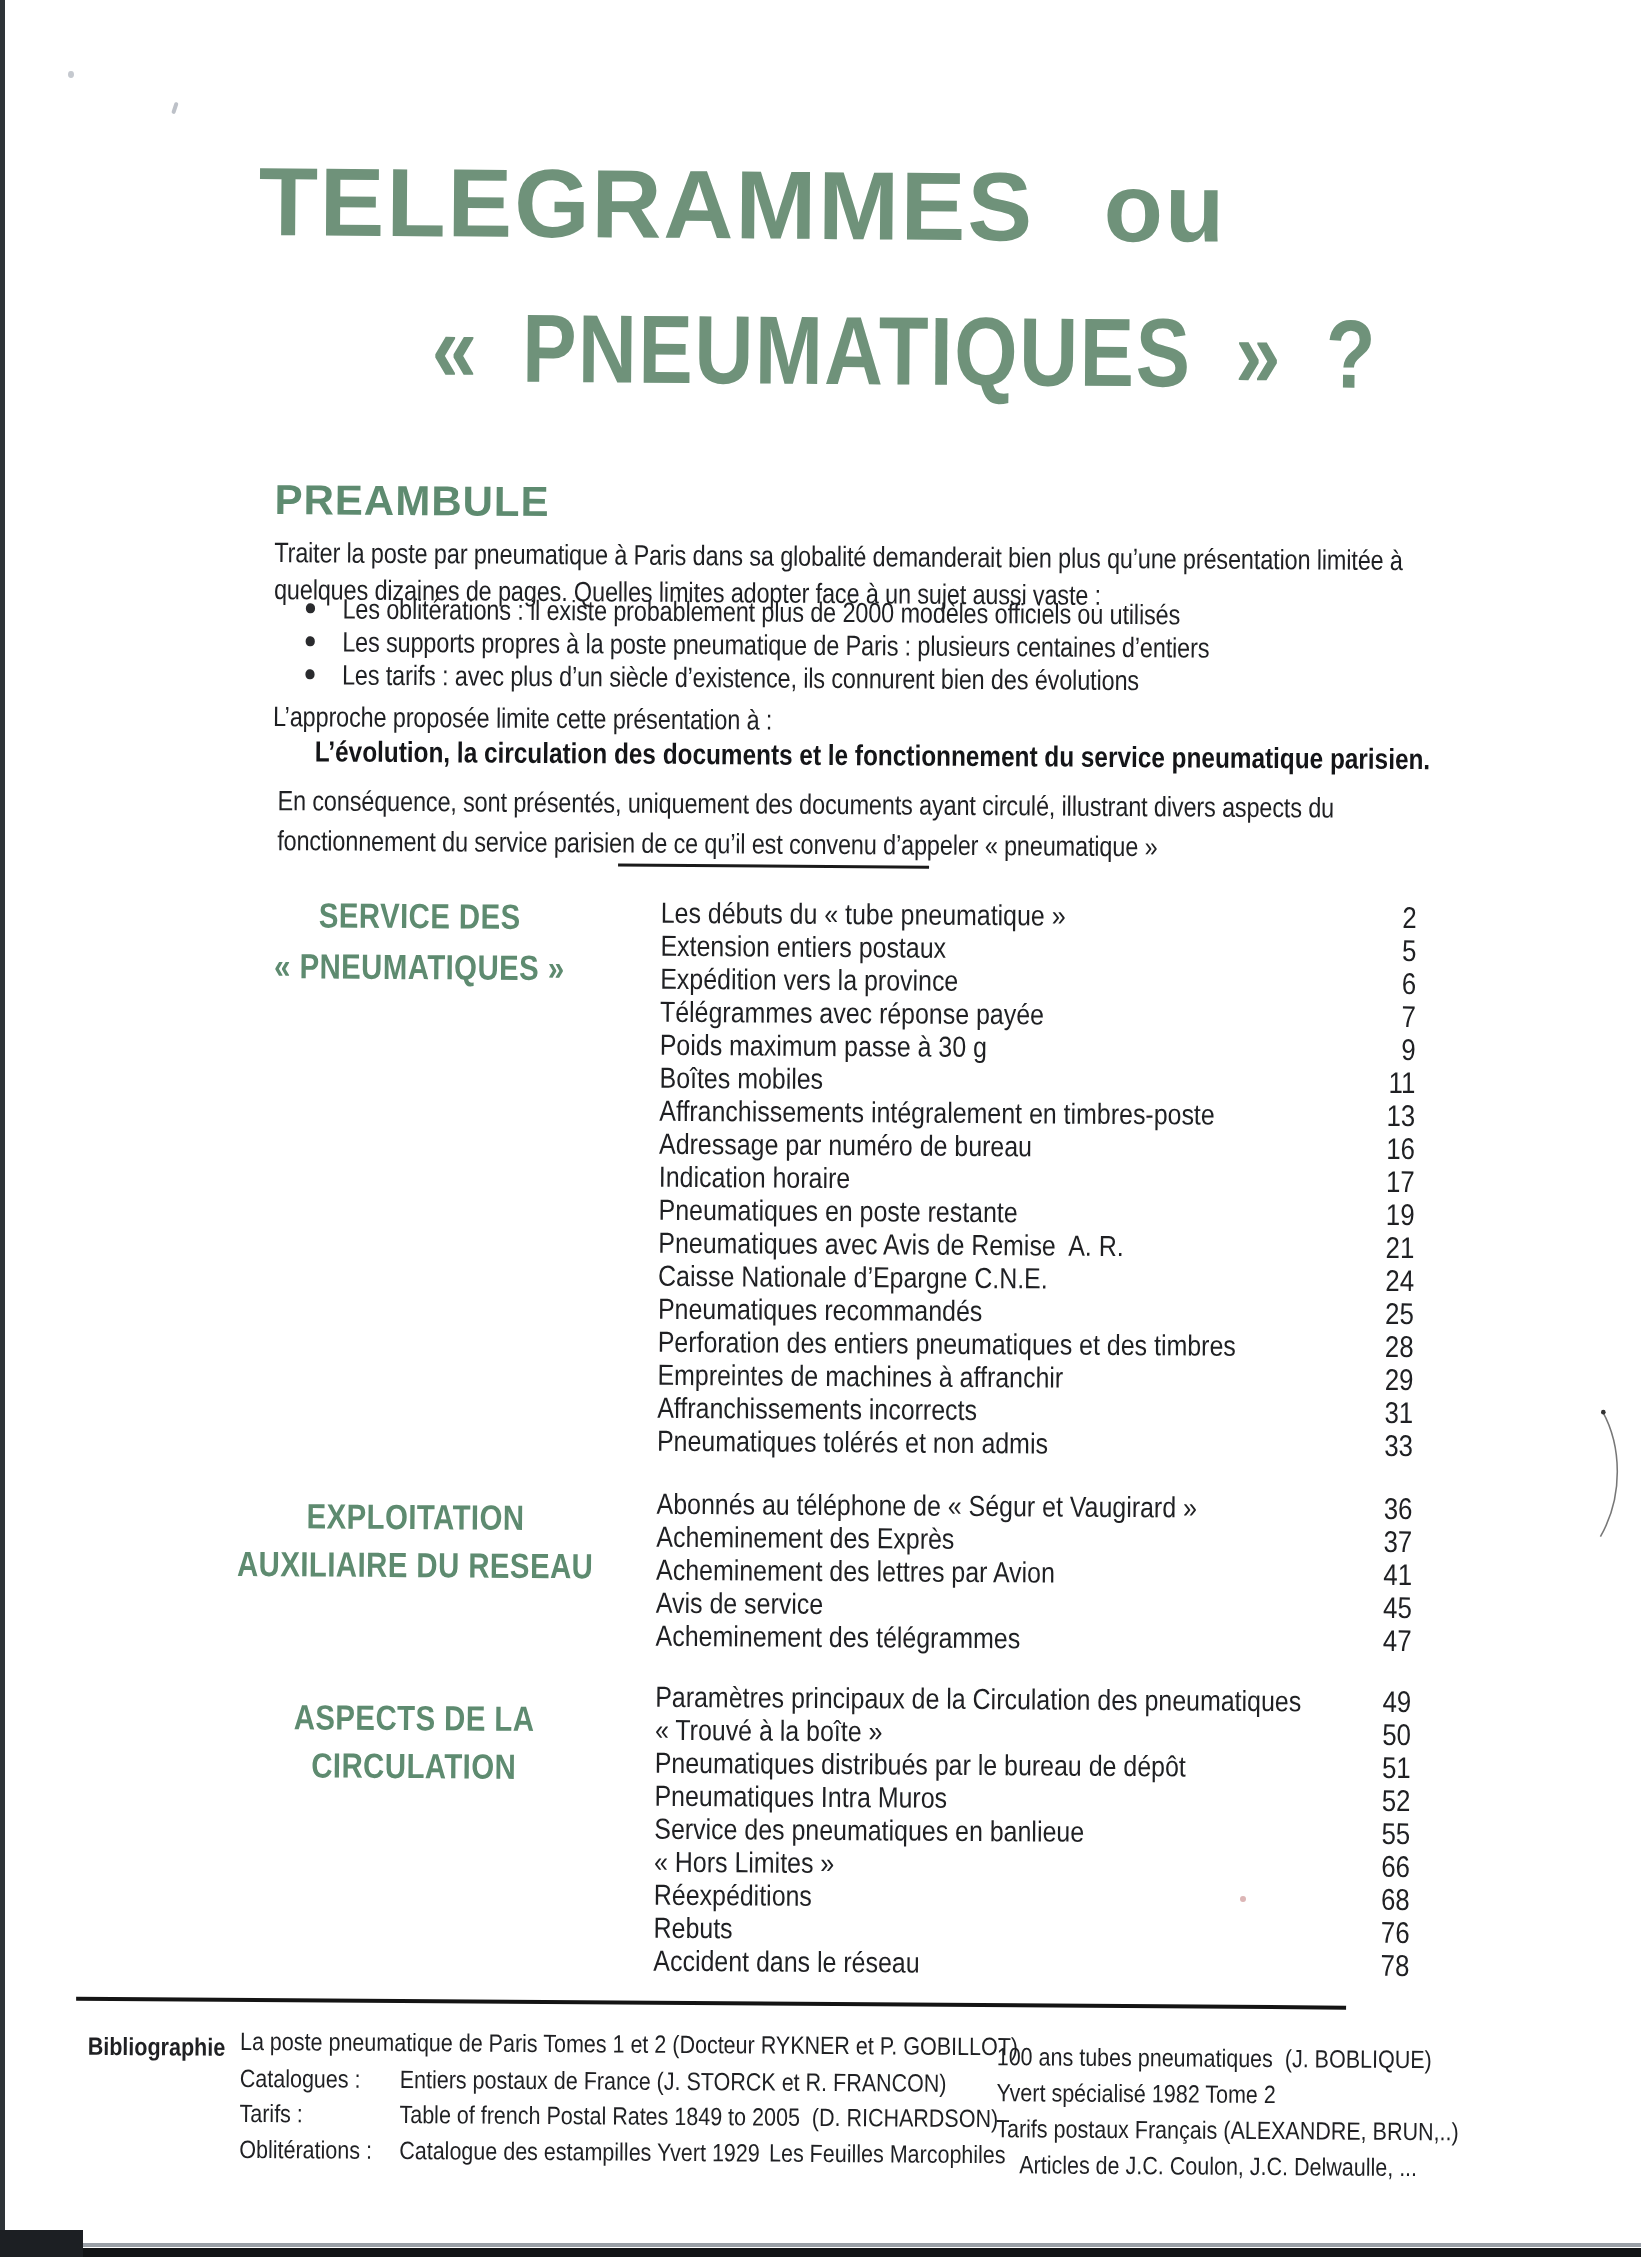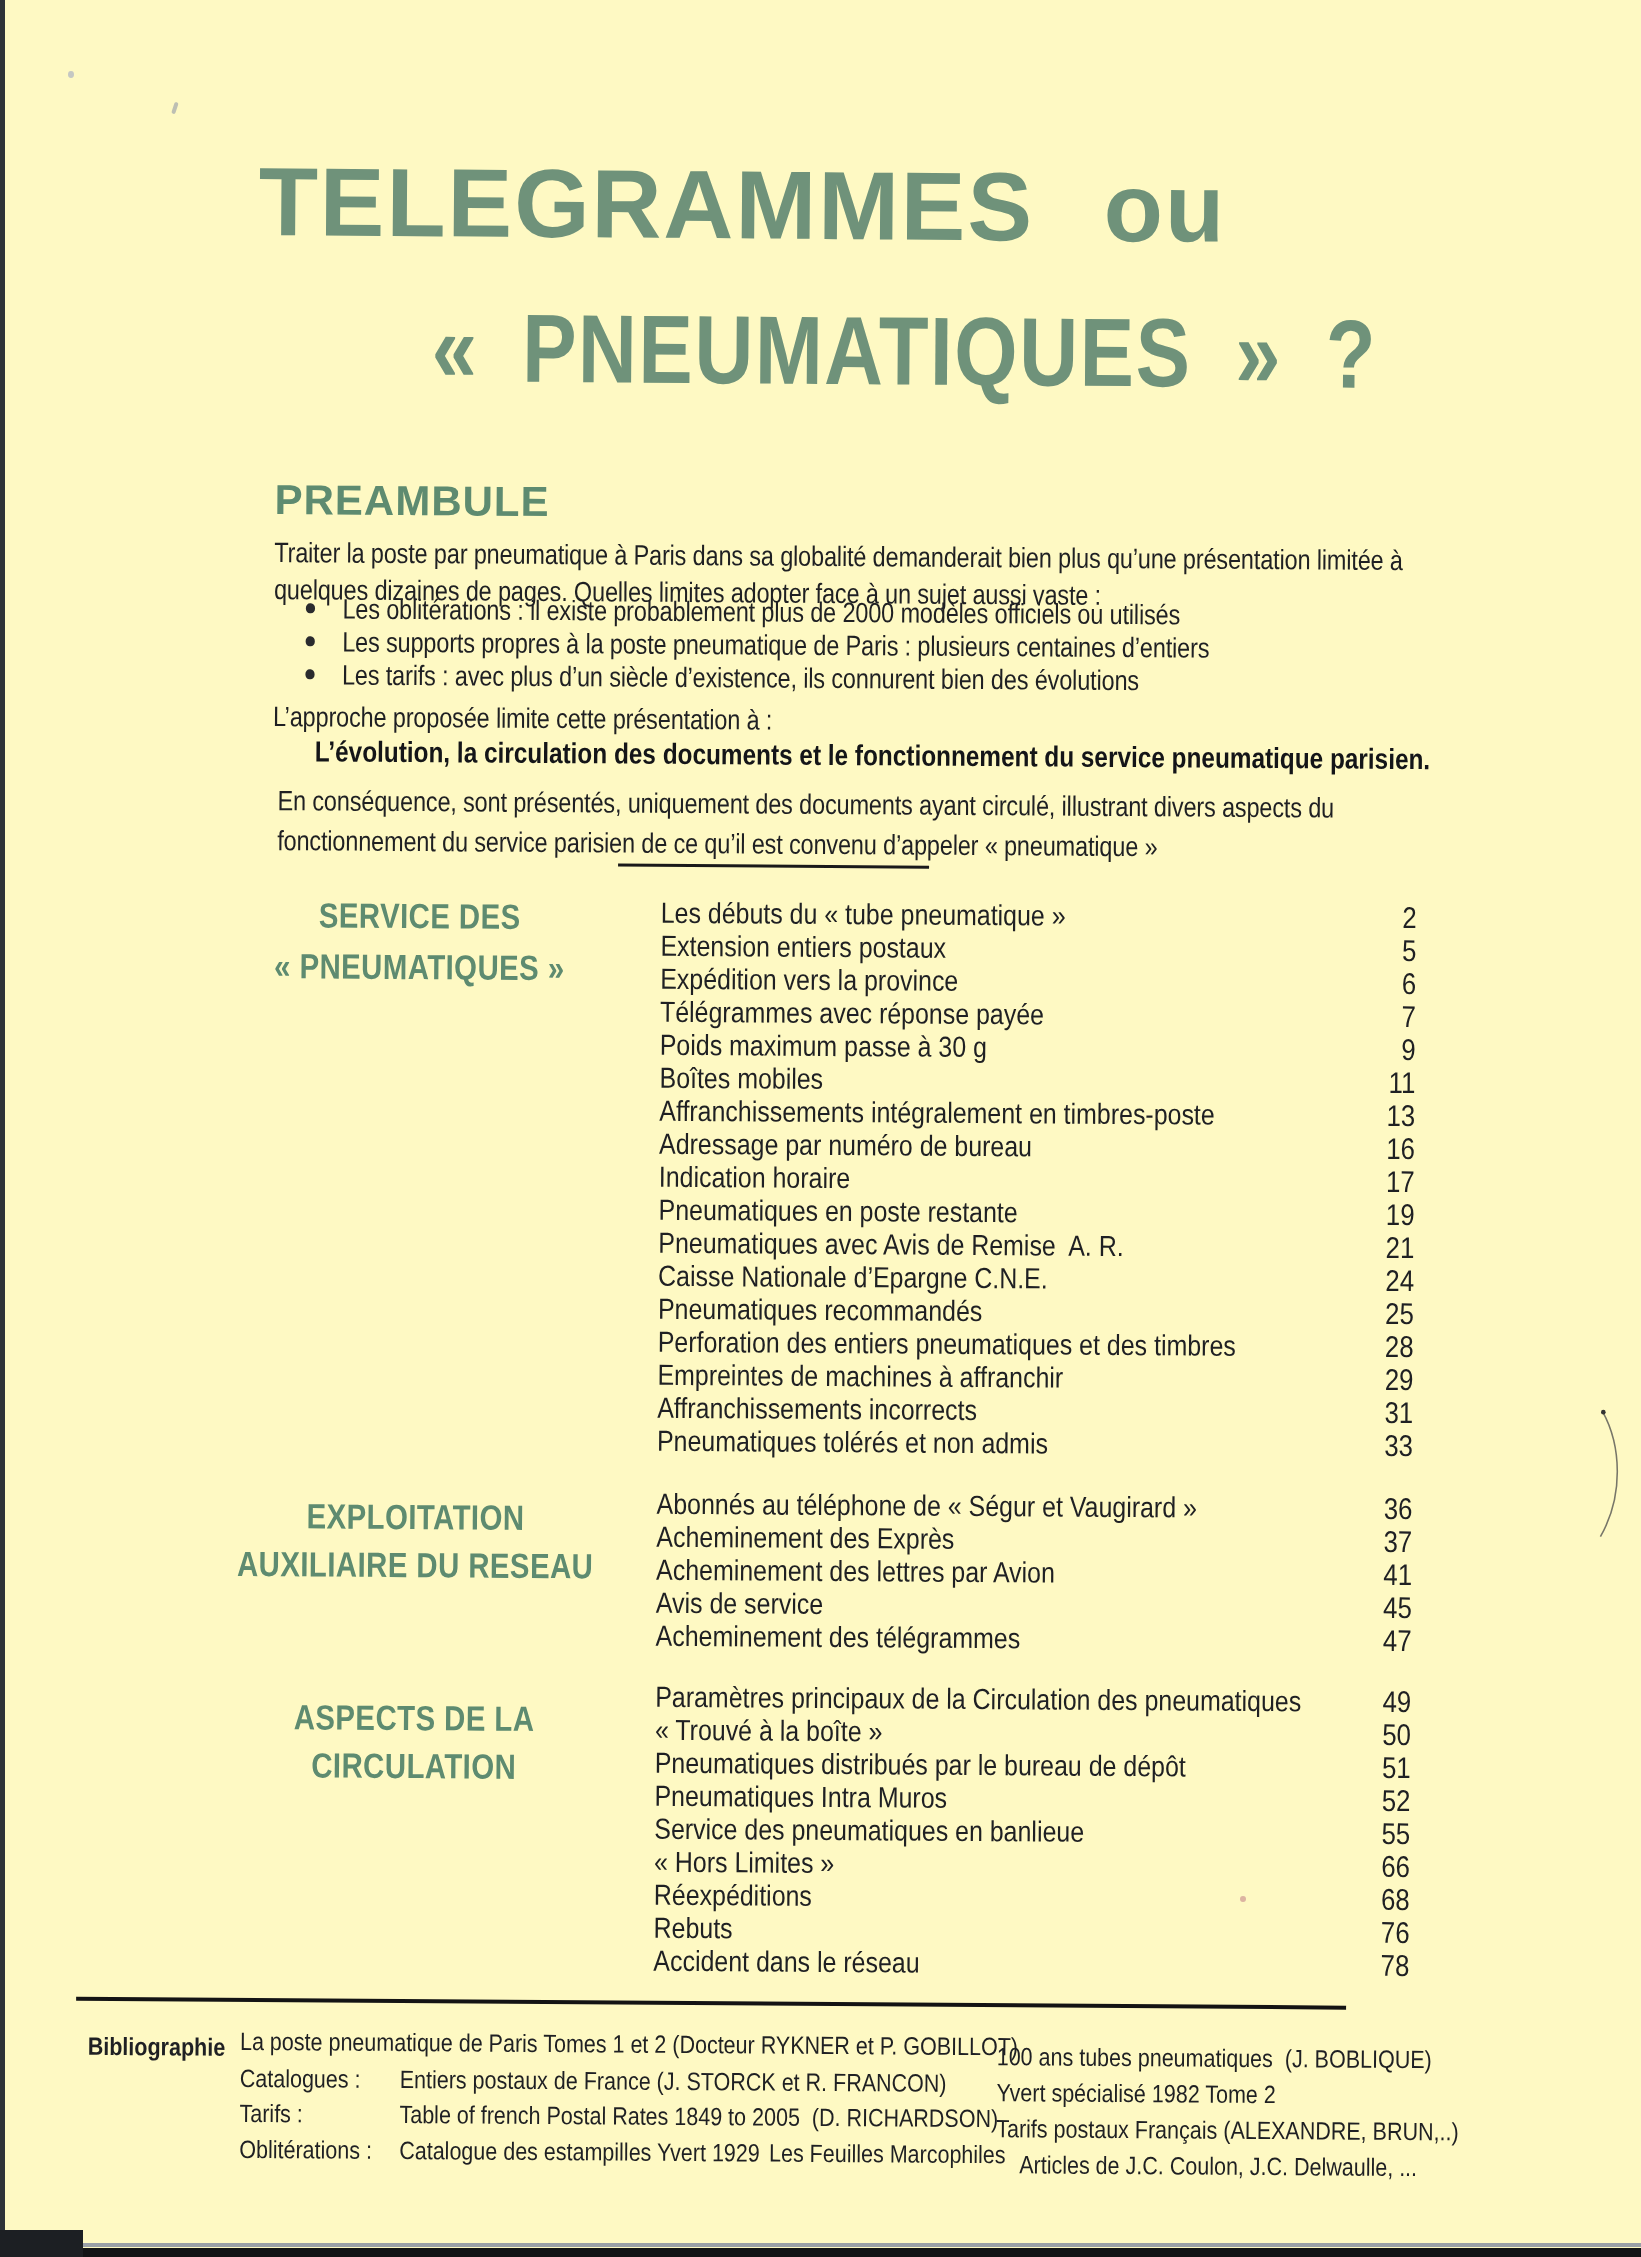--- a/index.html
+++ b/index.html
@@ -1,16 +1,16 @@
 <!DOCTYPE html>
 <html><head>
 <meta charset="utf-8">
 <style>
   html,body{margin:0;padding:0;background:#d8dade;}
-  .screen{position:relative;width:1641px;height:2257px;background:#fef9c3;overflow:hidden;
+  .screen{position:relative;width:1641px;height:2257px;background:#ffffff;overflow:hidden;
           font-family:"Liberation Sans", sans-serif;color:#1f2023;}
   .content{position:absolute;inset:0;transform:rotate(0.4deg);transform-origin:116px 154px;}
 
   .abs{position:absolute;}
   .pre{white-space:pre;}
 
   
   .title1{left:259px;top:145px;font-size:97px;font-weight:bold;color:#6f927a;
           letter-spacing:1.9px;word-spacing:41px;white-space:pre;}
   .title2{left:433px;top:290px;font-size:97px;font-weight:bold;color:#6f927a;

